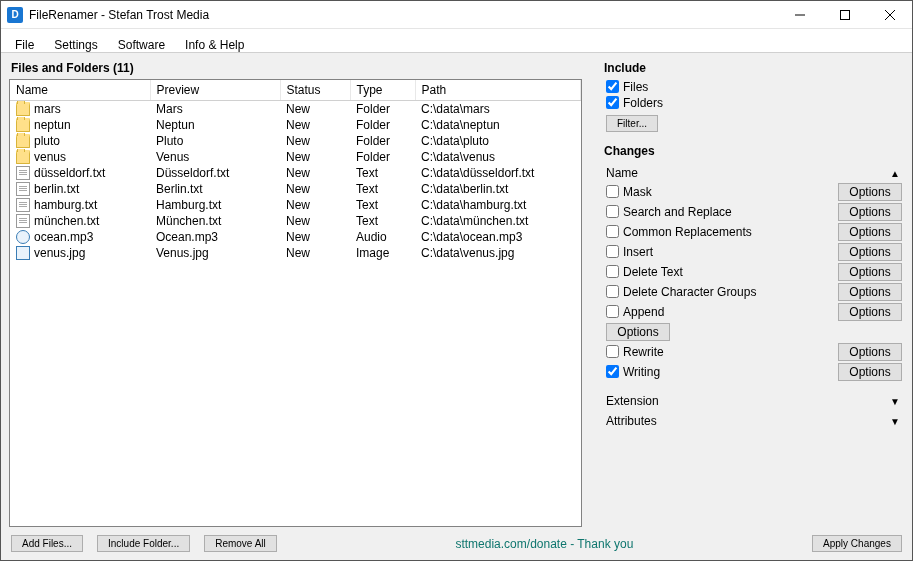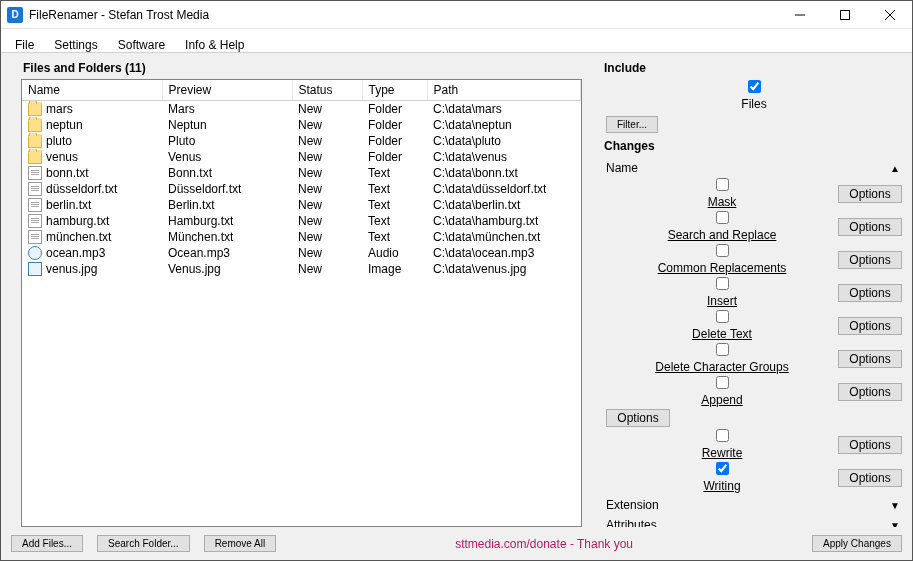--- a/index.html
+++ b/index.html
@@ -6,48 +6,48 @@
   html, body { margin:0; padding:0; font-family: "Segoe UI", Tahoma, sans-serif; font-size:12px; color:#000; background:#fff; }
   .window { width:913px; height:561px; border:1px solid #555; background:#f0f0f0; display:flex; flex-direction:column; }
   .titlebar { height:28px; background:#fff; display:flex; align-items:center; padding:0 0 0 6px; border-bottom:1px solid #e5e5e5;}
   .appicon { width:16px; height:16px; background:#1976d2; border-radius:2px; display:flex; align-items:center; justify-content:center; color:#fff; font-size:10px; font-weight:bold; margin-right:6px;}
   .title { flex:1; font-size:12px; }
   .winbtns { display:flex; height:100%; }
   .winbtn { width:45px; display:flex; align-items:center; justify-content:center; font-size:14px; }
   .winbtn svg { pointer-events:none; }
   .menubar { height:24px; background:#fff; display:flex; align-items:center; padding:0 4px; border-bottom:1px solid #d0d0d0;}
   .menuitem { padding:3px 10px;margin-top:8px; }
-  .content { flex:1; display:flex; padding:6px 10px 2px 20px; gap:20px; overflow:hidden;}
+  .content { flex:1; display:flex; padding:6px 10px 2px 8px; gap:20px; overflow:hidden;}
   .leftpane { flex:1; display:flex; flex-direction:column; min-width:0;}
   .section-head { font-weight:bold; padding:2px 0 4px 2px; }
   .tablewrap { flex:1; border:1px solid #828282; background:#fff; overflow:auto; }
   table { width:100%; border-collapse:collapse; table-layout:fixed; }
   th { text-align:left; font-weight:normal; padding:3px 6px; border-bottom:1px solid #d0d0d0; border-right:1px solid #e8e8e8; background:#fff; position:sticky; top:0;}
   td { padding:1px 6px; white-space:nowrap; overflow:hidden; text-overflow:ellipsis; vertical-align:middle; height:16px;}
   .fname { display:flex; align-items:center; gap:4px; }
   .ico { width:14px; height:14px; flex:0 0 14px; }
   .folder-ico { background:#ffe08a; border:1px solid #d8b43a; border-top:4px solid #ffe08a; border-radius:1px; box-sizing:border-box; position:relative;}
   .folder-ico::before{content:""; position:absolute; top:-6px; left:0; width:6px; height:3px; background:#ffe08a; border:1px solid #d8b43a; border-bottom:none; border-radius:1px 1px 0 0;}
   .txt-ico { border:1px solid #999; background:#fff; position:relative;}
   .txt-ico::before{content:""; position:absolute; top:3px; left:2px; right:2px; height:1px; background:#aaa; box-shadow:0 2px 0 #aaa, 0 4px 0 #aaa;}
   .aud-ico { border:1px solid #3a7db5; background:#eaf3fb; border-radius:7px;}
   .img-ico { border:1px solid #3a7db5; background:#eaf3fb;}
   .rightpane { width:300px; display:flex; flex-direction:column; overflow:hidden;}
-  .chk-row { display:flex; align-items:center; gap:4px; padding:1px 0 1px 4px;flex-direction:column;}
+  .chk-row { display:flex; align-items:flex-start; gap:4px; padding:1px 0 1px 4px;}
   input[type=checkbox]{ width:13px; height:13px; margin:0;}
   .btn { background:#e1e1e1; border:1px solid #adadad; padding:2px 10px; font-family:inherit; font-size:10px; min-width:60px;}
   .small-btn { min-width:50px; }
   .opt-row { display:flex; align-items:center; justify-content:space-between; padding:1px 0 1px 4px;}
-  .opt-row .chk-row{ padding:0; flex:1;text-decoration:underline;}
+  .opt-row .chk-row{ padding:0; flex:1;}
   .opt-btn { background:#e1e1e1; border:1px solid #adadad; padding:1px 6px; font-size:12px; width:64px; text-align:center;}
   .group-head { font-weight:normal; padding:4px 2px 2px 4px; display:flex; justify-content:space-between; align-items:center;}
   .arrow-down { font-size:10px; }
   .arrow-up { font-size:10px; }
   .footer { display:flex; align-items:center; padding:6px 10px 8px 10px; gap:14px;}
-  .footer .spacer{flex:1; text-align:center; color:#be185d;}
+  .footer .spacer{flex:1; text-align:center; color:#0f766e;}
   .filterbtn-row{padding:4px 0 4px 4px;}
 </style>
 </head>
 <body>
 
 <div class="window">
 
   <div class="titlebar">
     <div class="appicon">D</div>
     <div class="title">FileRenamer - Stefan Trost Media</div>
@@ -146,32 +146,20 @@
                 </td>
                 <td>Venus</td>
                 <td>New</td>
                 <td>Folder</td>
                 <td>C:\data\venus</td>
               </tr>
               <tr>
                 <td>
                   <div class="fname">
                     <span class="ico txt-ico"></span>
-                    <span>bonn.txt</span>
-                  </div>
-                </td>
-                <td>Bonn.txt</td>
-                <td>New</td>
-                <td>Text</td>
-                <td>C:\data\bonn.txt</td>
-              </tr>
-              <tr>
-                <td>
-                  <div class="fname">
-                    <span class="ico txt-ico"></span>
                     <span>düsseldorf.txt</span>
                   </div>
                 </td>
                 <td>Düsseldorf.txt</td>
                 <td>New</td>
                 <td>Text</td>
                 <td>C:\data\düsseldorf.txt</td>
               </tr>
               <tr>
                 <td>
@@ -237,20 +225,24 @@
         </table>
       </div>
     </div>
 
     <div class="rightpane">
       <div class="section-head">Include</div>
       <div class="chk-row">
         <input type="checkbox" id="chk-files" checked="" style="">
         <label>Files</label>
       </div>
+      <div class="chk-row">
+        <input type="checkbox" id="chk-folders" checked="" style="">
+        <label>Folders</label>
+      </div>
       <div class="filterbtn-row">
         <button class="btn small-btn">Filter...</button>
       </div>
 
       <div style="height:6px"></div>
       <div class="section-head">Changes</div>
       <div class="group-head">
         <span>Name</span>
         <span class="arrow-up">▲</span>
       </div>
@@ -330,19 +322,19 @@
       </div>
       <div class="group-head">
         <span>Attributes</span>
         <span class="arrow-down">▼</span>
       </div>
     </div>
   </div>
 
   <div class="footer">
     <button class="btn">Add Files...</button>
-    <button class="btn">Search Folder...</button>
+    <button class="btn">Include Folder...</button>
     <button class="btn">Remove All</button>
     <div class="spacer">sttmedia.com/donate - Thank you</div>
     <button class="btn" style="min-width:90px">Apply Changes</button>
   </div>
 
 </div>
 
 </body></html>

